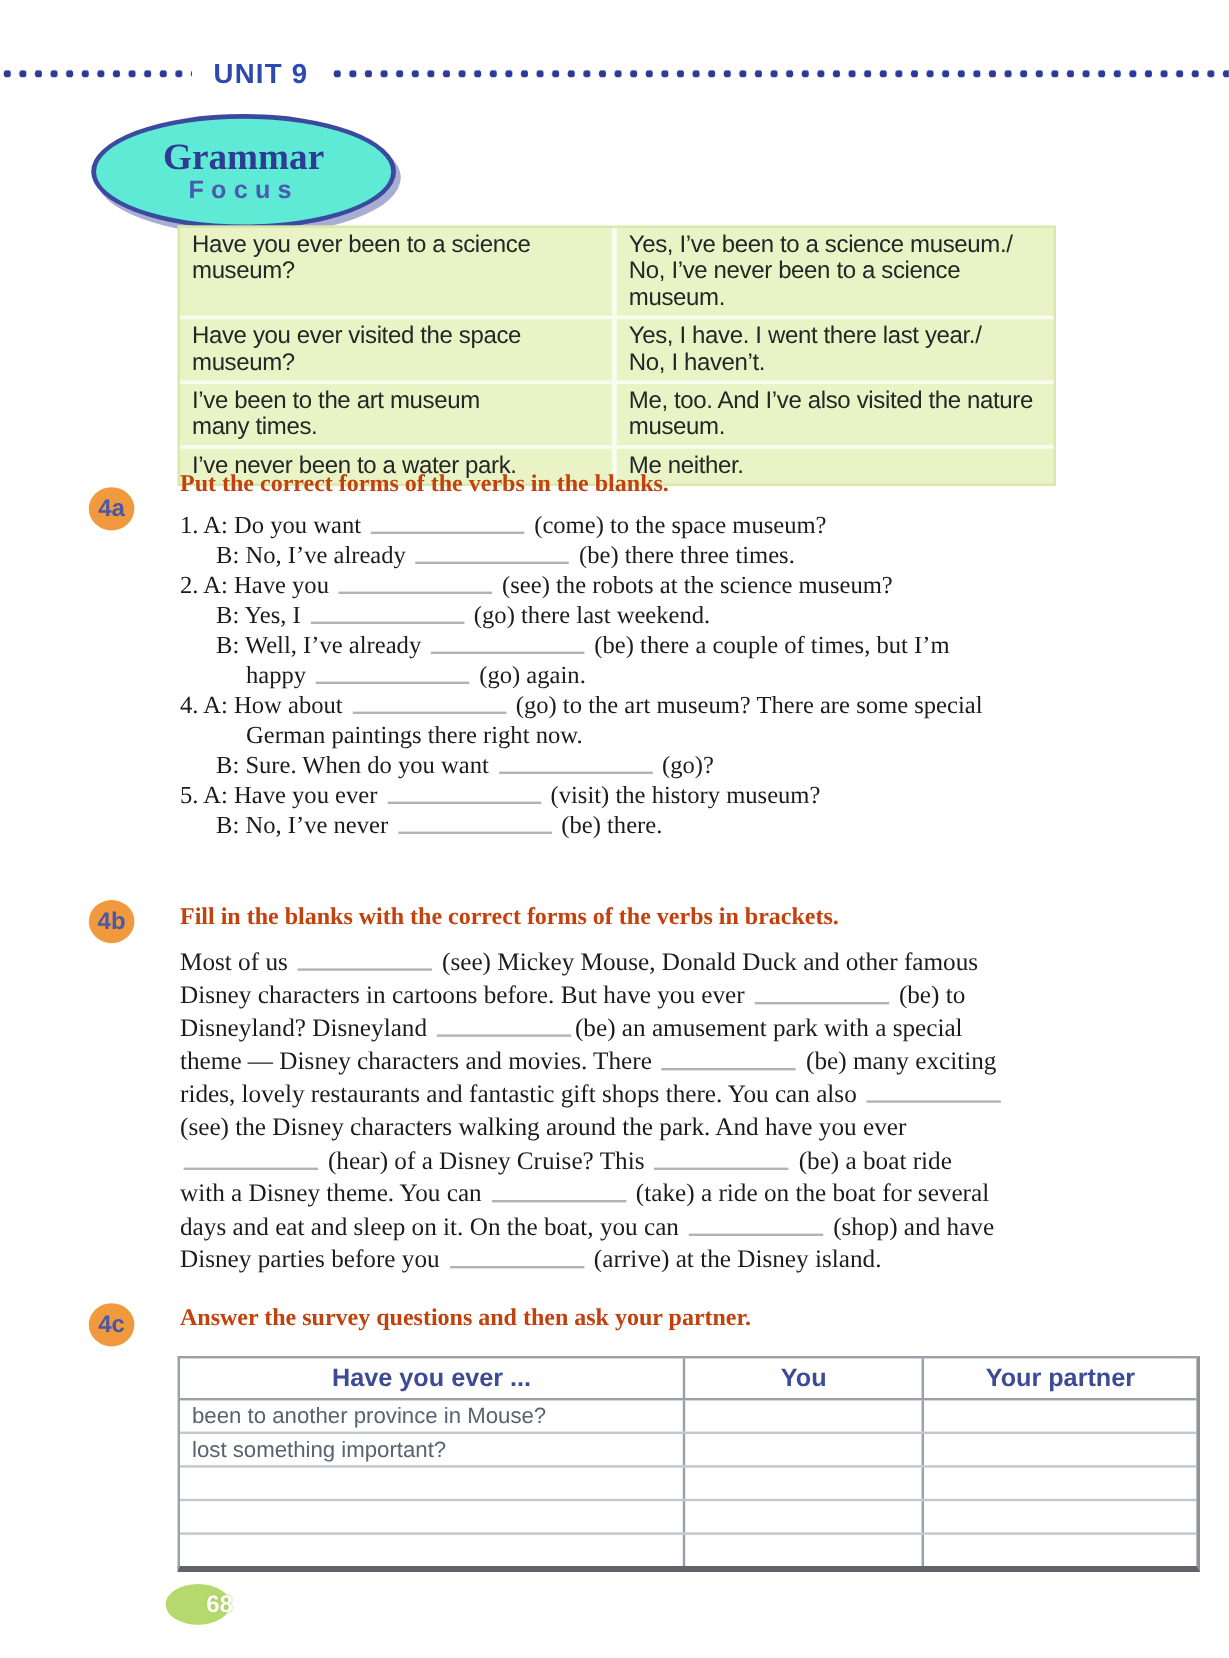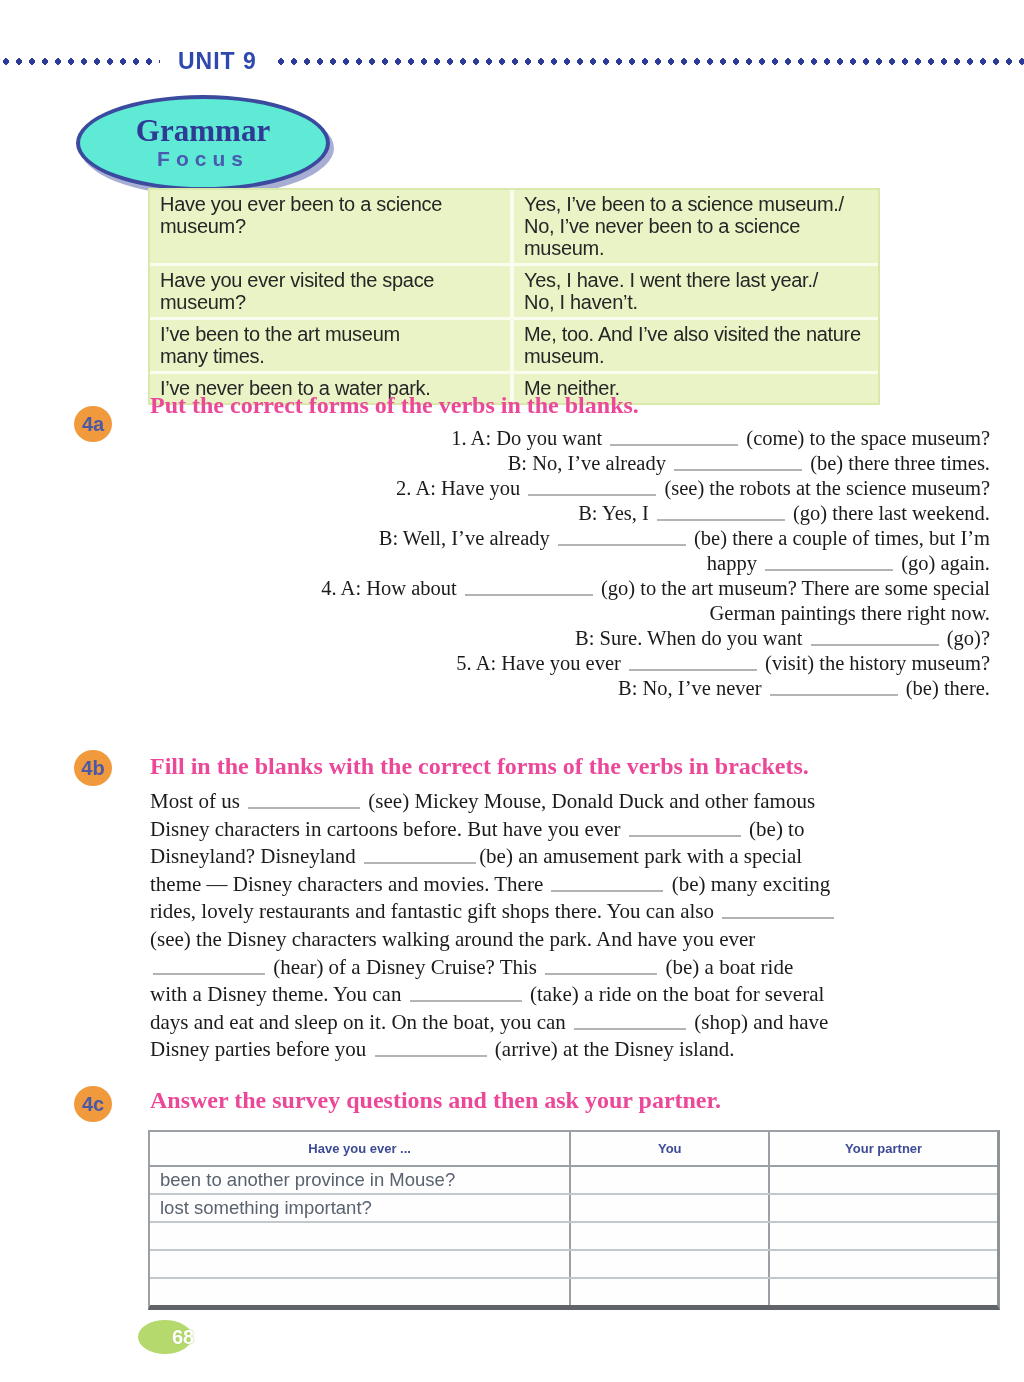--- a/index.html
+++ b/index.html
@@ -29,36 +29,36 @@
   .gf-row{display:flex;border-bottom:3px solid #f9fcee;}
   .gf-row:last-child{border-bottom:none;}
   .gf-cell{white-space:pre-line;padding:3px 8px 4px 10px;box-sizing:border-box;}
   .gf-cell-l{width:360px;}
   .gf-cell-r{flex:1;border-left:4px solid #f9fcee;}
   
   .badge{position:absolute;left:74px;width:38px;height:36px;border-radius:50%;background:#f0993d;
          color:#4a58a8;font-family:"Liberation Sans",sans-serif;font-weight:bold;font-size:20px;
          display:flex;align-items:center;justify-content:center;}
   .sec-heading{position:absolute;left:150px;font-family:"Liberation Serif",serif;font-weight:bold;
-               font-size:24px;color:#ec4899;white-space:nowrap;}
+               font-size:20px;color:#c2410c;white-space:nowrap;}
   
   .ex-lines{position:absolute;left:150px;width:840px;font-size:20.5px;line-height:25px;color:#1b1b1b;}
   .ln{white-space:nowrap;}
   .i1{padding-left:30px;}
   .i2{padding-left:55px;}
   .para{position:absolute;left:150px;width:840px;font-size:21px;line-height:27.6px;color:#1b1b1b;}
   .blank{display:inline-block;width:128px;height:13px;border-bottom:2px solid #b3b3b3;margin:0 3px -1px 3px;}
   .para .blank{width:112px;}
   
   .survey-table{position:absolute;left:148px;top:1130px;width:852px;background:#fefefe;box-sizing:border-box;
                 border:2px solid #9aa0a6;border-bottom:5px solid #606469;border-right:3px solid #8e9398;
                 font-family:"Liberation Sans",sans-serif;}
   .sv-row{display:flex;align-items:center;border-bottom:2px solid #c2c7cc;}
   .sv-row:last-child{border-bottom:none;}
-  .sv-header{height:33px;border-bottom:2px solid #9aa0a6;font-weight:bold;font-size:13px;color:#3d4b96;}
+  .sv-header{height:33px;border-bottom:2px solid #9aa0a6;font-weight:bold;font-size:21px;color:#3d4b96;}
   .sv-data{height:26px;font-size:18.5px;color:#59626f;}
   .sv-c1{width:49.5%;box-sizing:border-box;}
   .sv-c2{width:23.5%;box-sizing:border-box;border-left:2px solid #9aa0a6;align-self:stretch;}
   .sv-c3{flex:1;box-sizing:border-box;border-left:2px solid #9aa0a6;align-self:stretch;}
   .sv-center{text-align:center;display:flex;align-items:center;justify-content:center;}
   .sv-q{padding-left:10px;display:flex;align-items:center;}
   
   .page-badge{position:absolute;left:138px;top:1320px;width:54px;height:34px;border-radius:50%;
               background:#b5d96d;display:flex;align-items:center;justify-content:center;}
   .page-num{font-family:"Liberation Sans",sans-serif;font-weight:bold;font-size:20px;color:#ffffff;
@@ -98,21 +98,21 @@
 museum.</div>
   </div>
   <div class="gf-row">
     <div class="gf-cell gf-cell-l">I’ve never been to a water park.</div>
     <div class="gf-cell gf-cell-r">Me neither.</div>
   </div>
 </div>
 
 <div class="badge" style="top:406px;">4a</div>
 <div class="sec-heading" style="top:392px;">Put the correct forms of the verbs in the blanks.</div>
-<div class="ex-lines" style="top:426px;text-align:right;">
+<div class="ex-lines" style="top:426px;">
   <div class="ln">1. A: Do you want <span class="blank"></span> (come) to the space museum?</div>
   <div class="ln i1">B: No, I’ve already <span class="blank"></span> (be) there three times.</div>
   <div class="ln">2. A: Have you <span class="blank"></span> (see) the robots at the science museum?</div>
   <div class="ln i1">B: Yes, I <span class="blank"></span> (go) there last weekend.</div>
   <div class="ln i1">B: Well, I’ve already <span class="blank"></span> (be) there a couple of times, but I’m</div>
   <div class="ln i2">happy <span class="blank"></span> (go) again.</div>
   <div class="ln">4. A: How about <span class="blank"></span> (go) to the art museum? There are some special</div>
   <div class="ln i2">German paintings there right now.</div>
   <div class="ln i1">B: Sure. When do you want <span class="blank"></span> (go)?</div>
   <div class="ln">5. A: Have you ever <span class="blank"></span> (visit) the history museum?</div>

